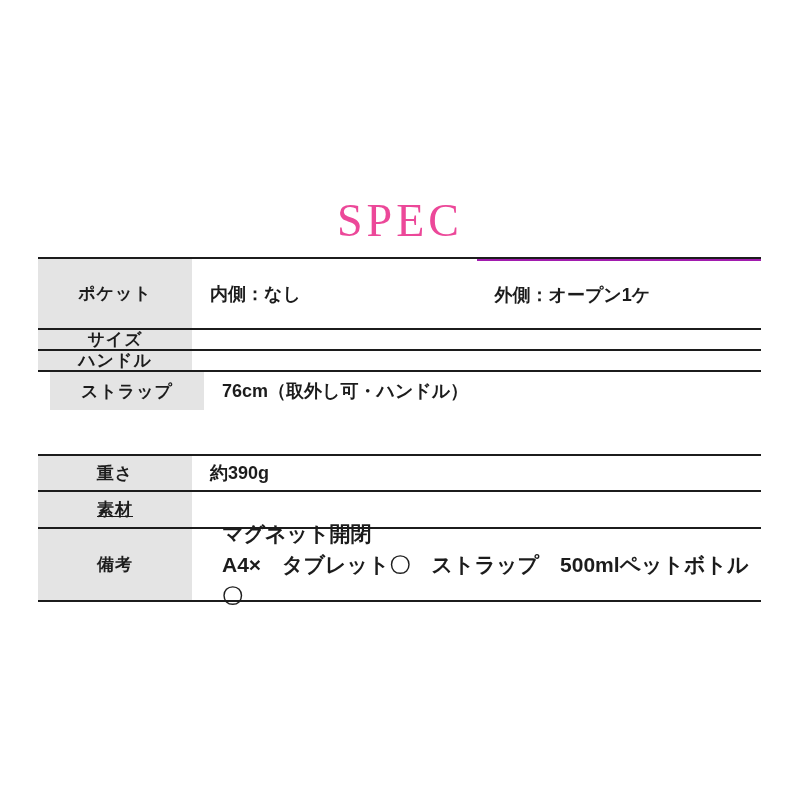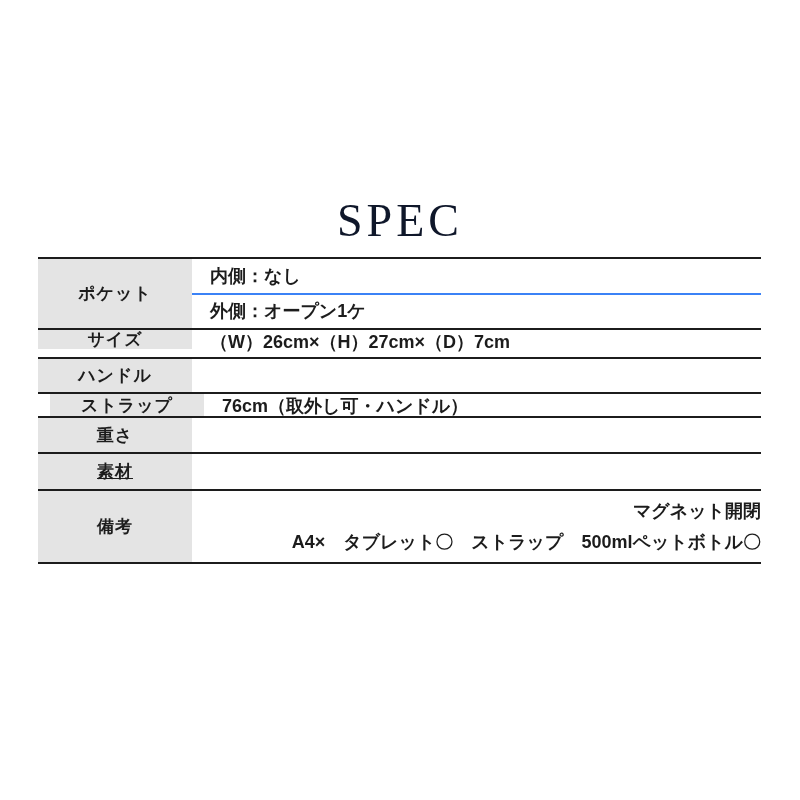--- a/index.html
+++ b/index.html
@@ -20,78 +20,77 @@
     position: absolute;
     top: 198px;
     left: 0;
     width: 800px;
     text-align: center;
     font-family: "Liberation Serif", "DejaVu Serif", serif;
     font-size: 46px;
     font-weight: 400;
     letter-spacing: 4px;
     line-height: 1;
-    color: #0f172a;
+    color: #ec4899;
   }
   .spec-table {
     position: absolute;
     left: 38px;
     top: 257px;
     width: 723px;
     border-bottom: 2px solid #1c1c1c;
     box-sizing: border-box;
   }
   .row {
     display: flex;
     border-top: 2px solid #1c1c1c;
     box-sizing: border-box;
   }
   .r0 { height: 71px; }
   .r1 { height: 21px; }
-  .r2 { height: 35px; margin-top: 8px; }
-  .r3 { height: 24px; padding-left: 12px; }
-  .r4 { height: 36px; }
+  .r2 { height: 21px; }
+  .r3 { height: 40px; padding-left: 12px; }
+  .r4 { height: 36px; margin-top: 44px; }
   .r5 { height: 37px; text-decoration: underline; }
   .r6 { height: 73px; }
   .label-cell {
     width: 154px;
     flex: 0 0 154px;
     background: #e4e4e4;
     display: flex;
     align-items: center;
     justify-content: center;
     font-size: 17px;
     font-weight: 700;
     letter-spacing: 1px;
     text-align: right;
   }
   .value-col {
     flex: 1;
     display: flex;
-    flex-direction: column;
-    text-align: right;
+    flex-direction: row;
   }
   .value-cell {
     flex: 1;
     display: flex;
     align-items: center;
     padding-left: 18px;
     font-size: 18px;
     font-weight: 700;
   }
   .sub-divided {
-    border-top: 2px solid #3b82f6;
+    border-top: 2px solid #a21caf;
   }
   .value-multiline {
     flex: 1;
     display: flex;
     flex-direction: column;
     justify-content: center;
-    padding-left: 20px;
-    font-size: 18px;
+    padding-left: 30px;
+    font-size: 21px;
     font-weight: 700;
   }
   .value-line {
     line-height: 31px;
   }
 </style>
 </head>
 <body>
 
 <div class="page">
@@ -103,38 +102,38 @@
     <div class="row r0">
       <div class="label-cell">ポケット</div>
       <div class="value-col">
         <div class="value-cell">内側：なし</div>
         <div class="value-cell sub-divided">外側：オープン1ケ</div>
       </div>
     </div>
 
     <div class="row r1">
       <div class="label-cell">サイズ</div>
-      <div class="value-col">
-        <div class="value-cell">（W）26cm×（H）27cm×（D）7cm</div>
-      </div>
     </div>
 
     <div class="row r2">
       <div class="label-cell">ハンドル</div>
     </div>
 
     <div class="row r3">
       <div class="label-cell">ストラップ</div>
       <div class="value-col">
         <div class="value-cell">76cm（取外し可・ハンドル）</div>
       </div>
     </div>
 
     <div class="row r4">
       <div class="label-cell">重さ</div>
+      <div class="value-col">
+        <div class="value-cell">約390g</div>
+      </div>
     </div>
 
     <div class="row r5">
       <div class="label-cell">素材</div>
     </div>
 
     <div class="row r6">
       <div class="label-cell">備考</div>
       <div class="value-col">
         <div class="value-multiline">

